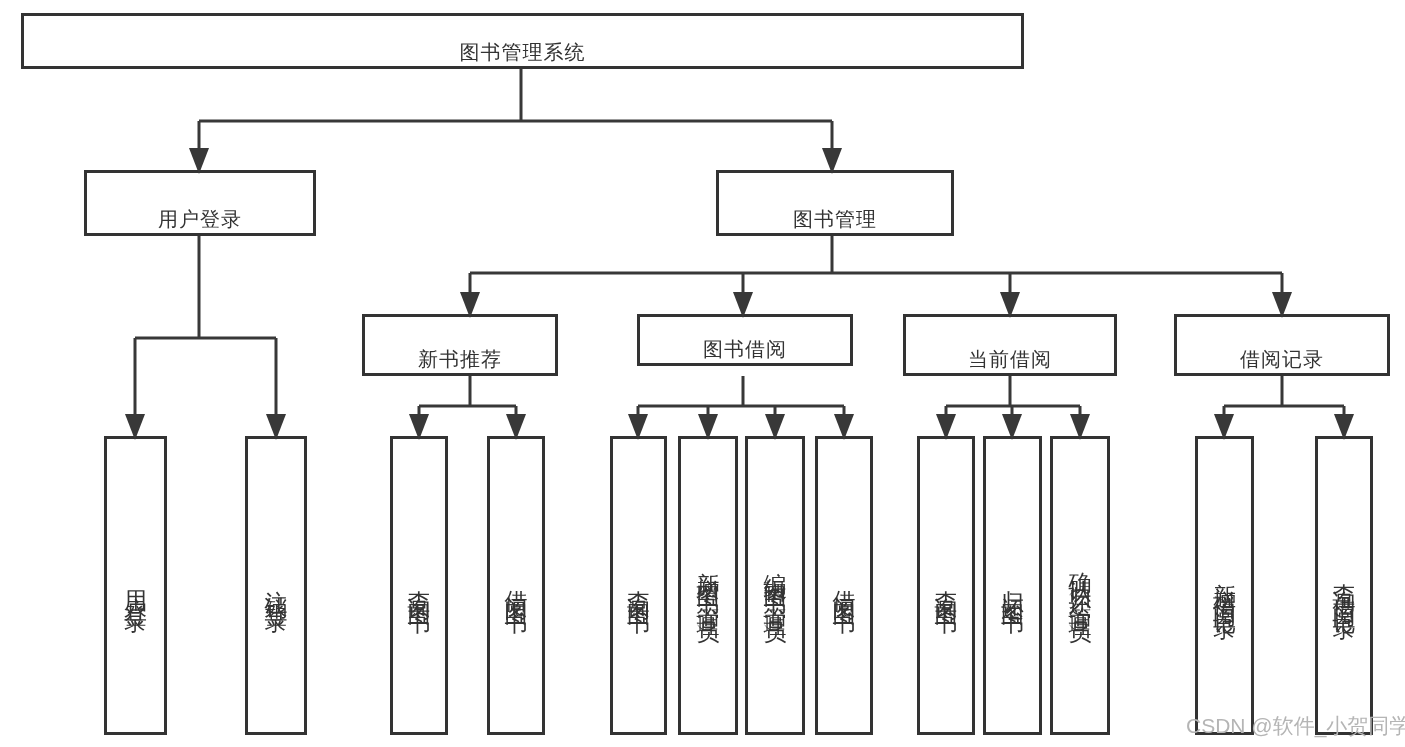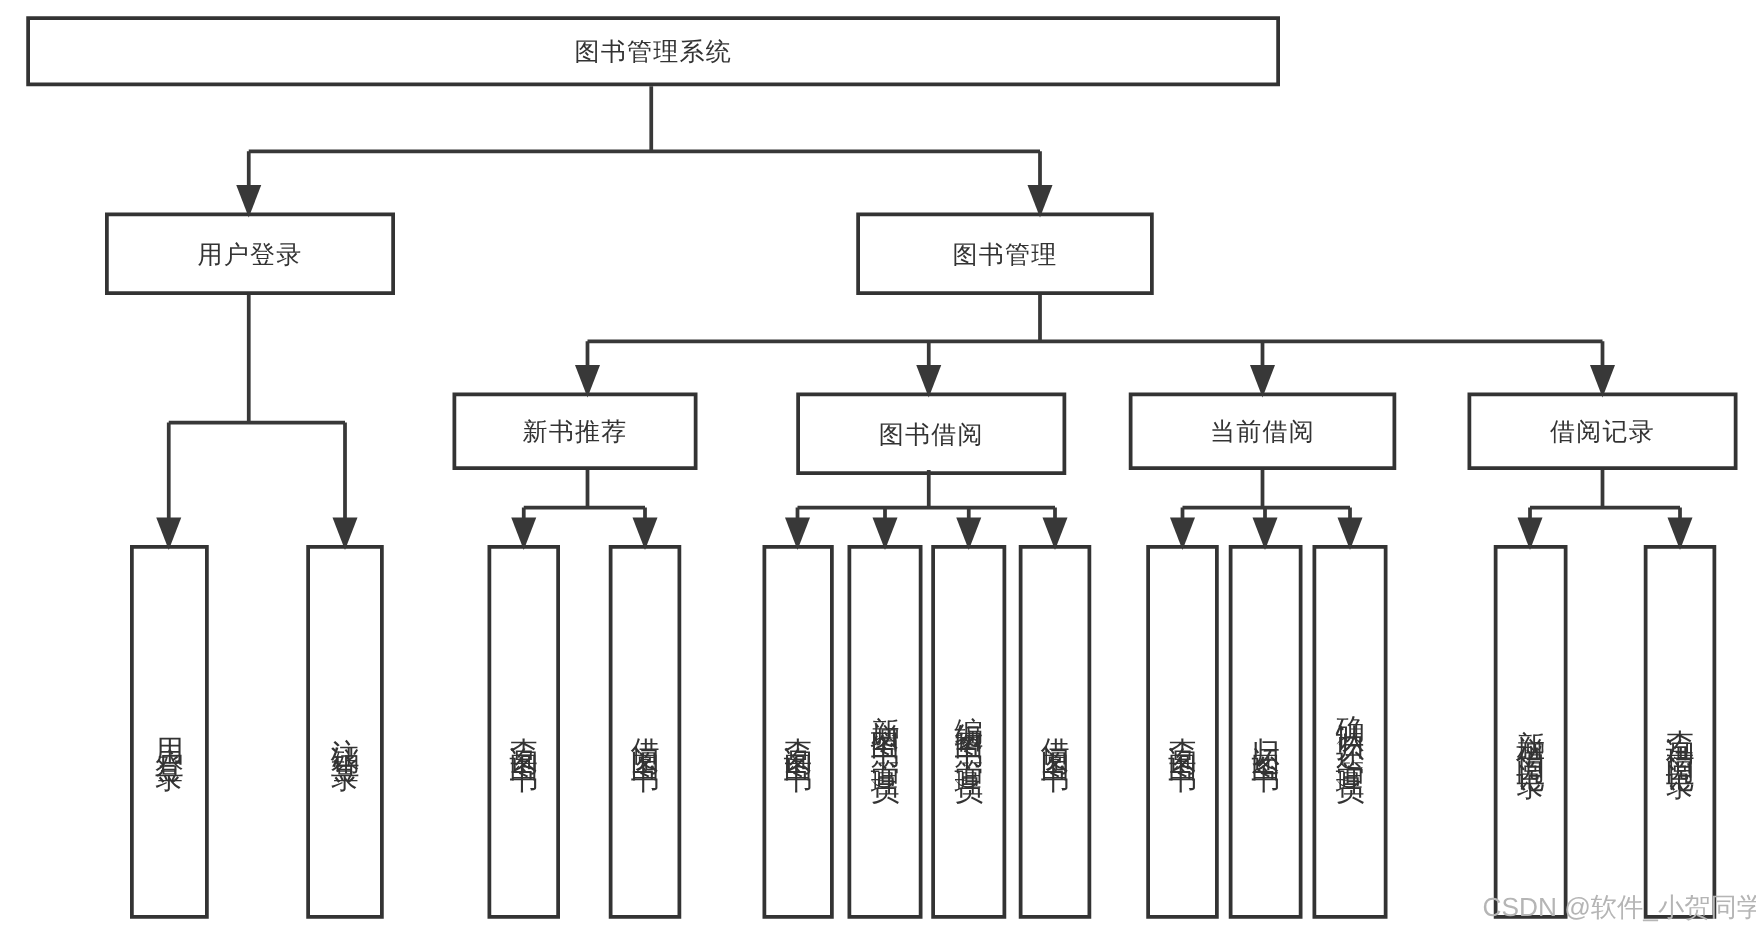--- a/index.html
+++ b/index.html
@@ -10,21 +10,21 @@
     background: #ffffff;
     font-family: "Liberation Sans", sans-serif;
     overflow: hidden;
   }
   .hbox {
     position: absolute;
     box-sizing: border-box;
     border: 3px solid #333333;
     background: #ffffff;
     display: flex;
-    align-items: center;
+    align-items: flex-end;
     justify-content: center;
     font-size: 20px;
     color: #333333;
     letter-spacing: 1px;
     z-index: 1;
   }
   .vbox {
     position: absolute;
     box-sizing: border-box;
     border: 3px solid #333333;
@@ -74,28 +74,28 @@
 
 <div class="stage">
 
   <div class="hbox" style="left:21px; top:13px; width:1003px; height:56px;">
     <span>图书管理系统</span>
   </div>
 
   <div class="hbox" style="left:84px; top:170px; width:232px; height:66px;">
     <span>用户登录</span>
   </div>
-  <div class="hbox" style="left:685px; top:170px; width:238px; height:66px;">
+  <div class="hbox" style="left:716px; top:170px; width:238px; height:66px;">
     <span>图书管理</span>
   </div>
 
   <div class="hbox" style="left:362px; top:314px; width:196px; height:62px;">
     <span>新书推荐</span>
   </div>
-  <div class="hbox" style="left:637px; top:314px; width:216px; height:66px;">
+  <div class="hbox" style="left:637px; top:314px; width:216px; height:52px;">
     <span>图书借阅</span>
   </div>
   <div class="hbox" style="left:903px; top:314px; width:214px; height:62px;">
     <span>当前借阅</span>
   </div>
   <div class="hbox" style="left:1174px; top:314px; width:216px; height:62px;">
     <span>借阅记录</span>
   </div>
 
   <div class="vbox" style="left:104px; top:436px; width:63px; height:299px;">

